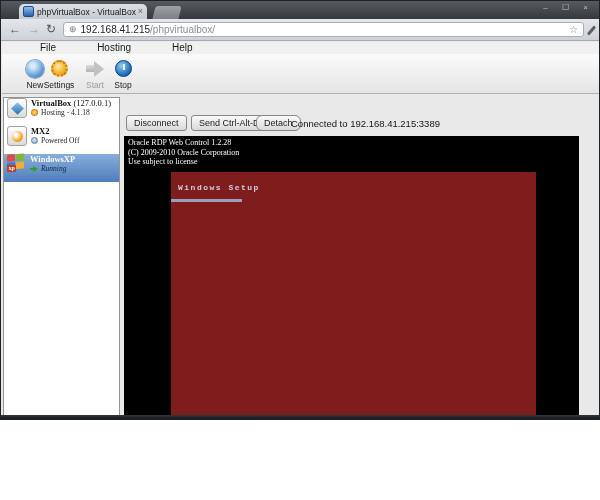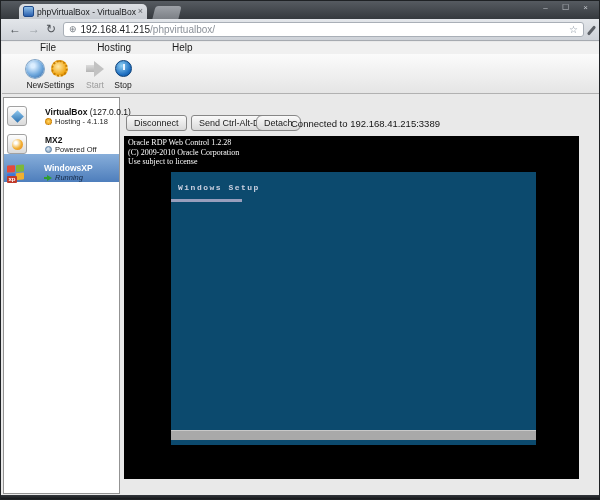--- a/index.html
+++ b/index.html
@@ -1,16 +1,16 @@
 <!DOCTYPE html>
 <html><head>
 <meta charset="utf-8">
 <style>
   html,body{margin:0;padding:0;background:#fff;}
-  .window{position:relative;width:600px;height:500px;background:#e9e9e9;border:1px solid #1f2225;
+  .window{position:relative;width:600px;height:420px;background:#e9e9e9;border:1px solid #1f2225;
     box-sizing:border-box;font-family:"Liberation Sans",sans-serif;overflow:hidden;}
 
   
   .titlebar{position:absolute;left:0;top:0;width:100%;height:18px;background:linear-gradient(#565b61,#35393e);}
   .tab{position:absolute;left:18px;top:3px;width:128px;height:15px;background:linear-gradient(#dcdfe3,#c7cbd1);
     border-radius:5px 5px 0 0;display:flex;align-items:center;padding:0 4px;box-sizing:border-box;}
   .favicon{width:9px;height:9px;background:linear-gradient(#8fc0ea,#2a5fae);border:1px solid #1f4a8a;
     border-radius:2px;margin-right:3px;flex:none;}
   .tab-title{font-size:8.5px;color:#17191c;white-space:nowrap;overflow:hidden;flex:1;}
   .tab-close{font-size:9px;color:#63666b;margin-left:2px;line-height:9px;}
@@ -58,21 +58,21 @@
     border:1px dotted #b36d00;box-sizing:border-box;}
   .ico-camera{width:12px;height:9px;background:linear-gradient(#d6dbe1,#aab0b8);border:1px solid #757b83;border-radius:2px;position:relative;}
   .ico-camera::after{content:"";position:absolute;left:3.5px;top:1.5px;width:4px;height:4px;border-radius:50%;background:#4a7ab0;}
   .console-btn{display:flex;align-items:center;gap:4px;font-size:9.5px;color:#1b1b1b;padding:3px 8px;
     background:linear-gradient(#f3f5f9,#dde3ec);border:1px solid #979da6;border-radius:3px;}
   .ico-monitor{width:11px;height:8px;background:linear-gradient(#cfe0f4,#7fa8d8);border:1px solid #3d639c;border-radius:1px;position:relative;}
   .ico-monitor::after{content:"";position:absolute;left:1.5px;top:1.5px;width:6px;height:3.5px;background:#3a6ab0;}
 
   
   .sidebar{position:absolute;left:2px;top:96px;width:117px;height:397px;background:#fff;border:1px solid #939393;box-sizing:border-box;}
-  .vm-row{height:28px;display:flex;align-items:flex-end;gap:18px;padding:0 0 0 3px;box-sizing:border-box;}
+  .vm-row{height:28px;display:flex;align-items:flex-start;gap:4px;padding:0 0 0 3px;box-sizing:border-box;font-family:Liberation Serif, serif;}
   .vm-row.selected{background:linear-gradient(#87aeda,#4e7ebc);}
   .vm-text{display:flex;flex-direction:column;line-height:1.2;}
   .vm-name{font-size:8.5px;font-weight:bold;color:#101010;white-space:nowrap;}
   .vm-suffix{font-weight:normal;}
   .selected .vm-name{color:#fff;}
   .vm-status{display:flex;align-items:center;gap:3px;font-size:7.5px;color:#1e1e1e;}
   .selected .vm-status{color:#142743;font-style:italic;}
   .icon-box{width:18px;height:18px;border:1px solid #a2a2a2;border-radius:3px;flex:none;
     background:linear-gradient(#fefefe,#dadada);display:flex;align-items:center;justify-content:center;}
   .vbox-cube{width:9px;height:9px;background:linear-gradient(135deg,#8fc8ee,#2a6fae);transform:rotate(45deg);}
@@ -90,21 +90,21 @@
   .ico-run .rh{width:0;height:0;border-top:3px solid transparent;border-bottom:3px solid transparent;border-left:5px solid #2e9e2e;}
 
   
   .cbtn{position:absolute;top:114px;font-size:9px;color:#1b1b1b;background:linear-gradient(#fafafa,#d9d9d9);
     border:1px solid #878787;border-radius:3px;padding:2px 7px;line-height:10px;}
   .btn-disconnect{left:125px;} .btn-cad{left:190px;} .btn-detach{left:255px;border-radius:6px;}
   .conn-status{position:absolute;left:290px;top:117px;font-size:9.5px;color:#141414;}
 
   .rdp{position:absolute;left:123px;top:135px;width:455px;height:343px;background:#000;}
   .rdp-lines{position:absolute;left:4px;top:2px;font-family:"Liberation Serif",serif;font-size:8px;line-height:9.5px;color:#fdfdfd;}
-  .guest{position:absolute;left:47px;top:36px;width:365px;height:273px;background:#0c4a6e;}
+  .guest{position:absolute;left:47px;top:36px;width:365px;height:273px;background:#7f1d1d;}
   .setup-title{position:absolute;left:7px;top:11px;font-family:"Liberation Mono",monospace;font-weight:bold;
     font-size:8px;letter-spacing:1.5px;color:#ccd1e1;white-space:nowrap;}
   .setup-underline{position:absolute;left:0;top:27px;width:71px;height:3px;background:#989ebc;}
   .setup-statusbar{position:absolute;left:0;top:258px;width:100%;height:10px;background:#a9a9a9;border-top:1px solid #c9c9c9;box-sizing:border-box;}
 
   .bottom-frame{position:absolute;left:0;bottom:0;width:100%;height:4px;background:linear-gradient(#33373c,#16181b);}
 </style>
 </head>
 <body>
 

